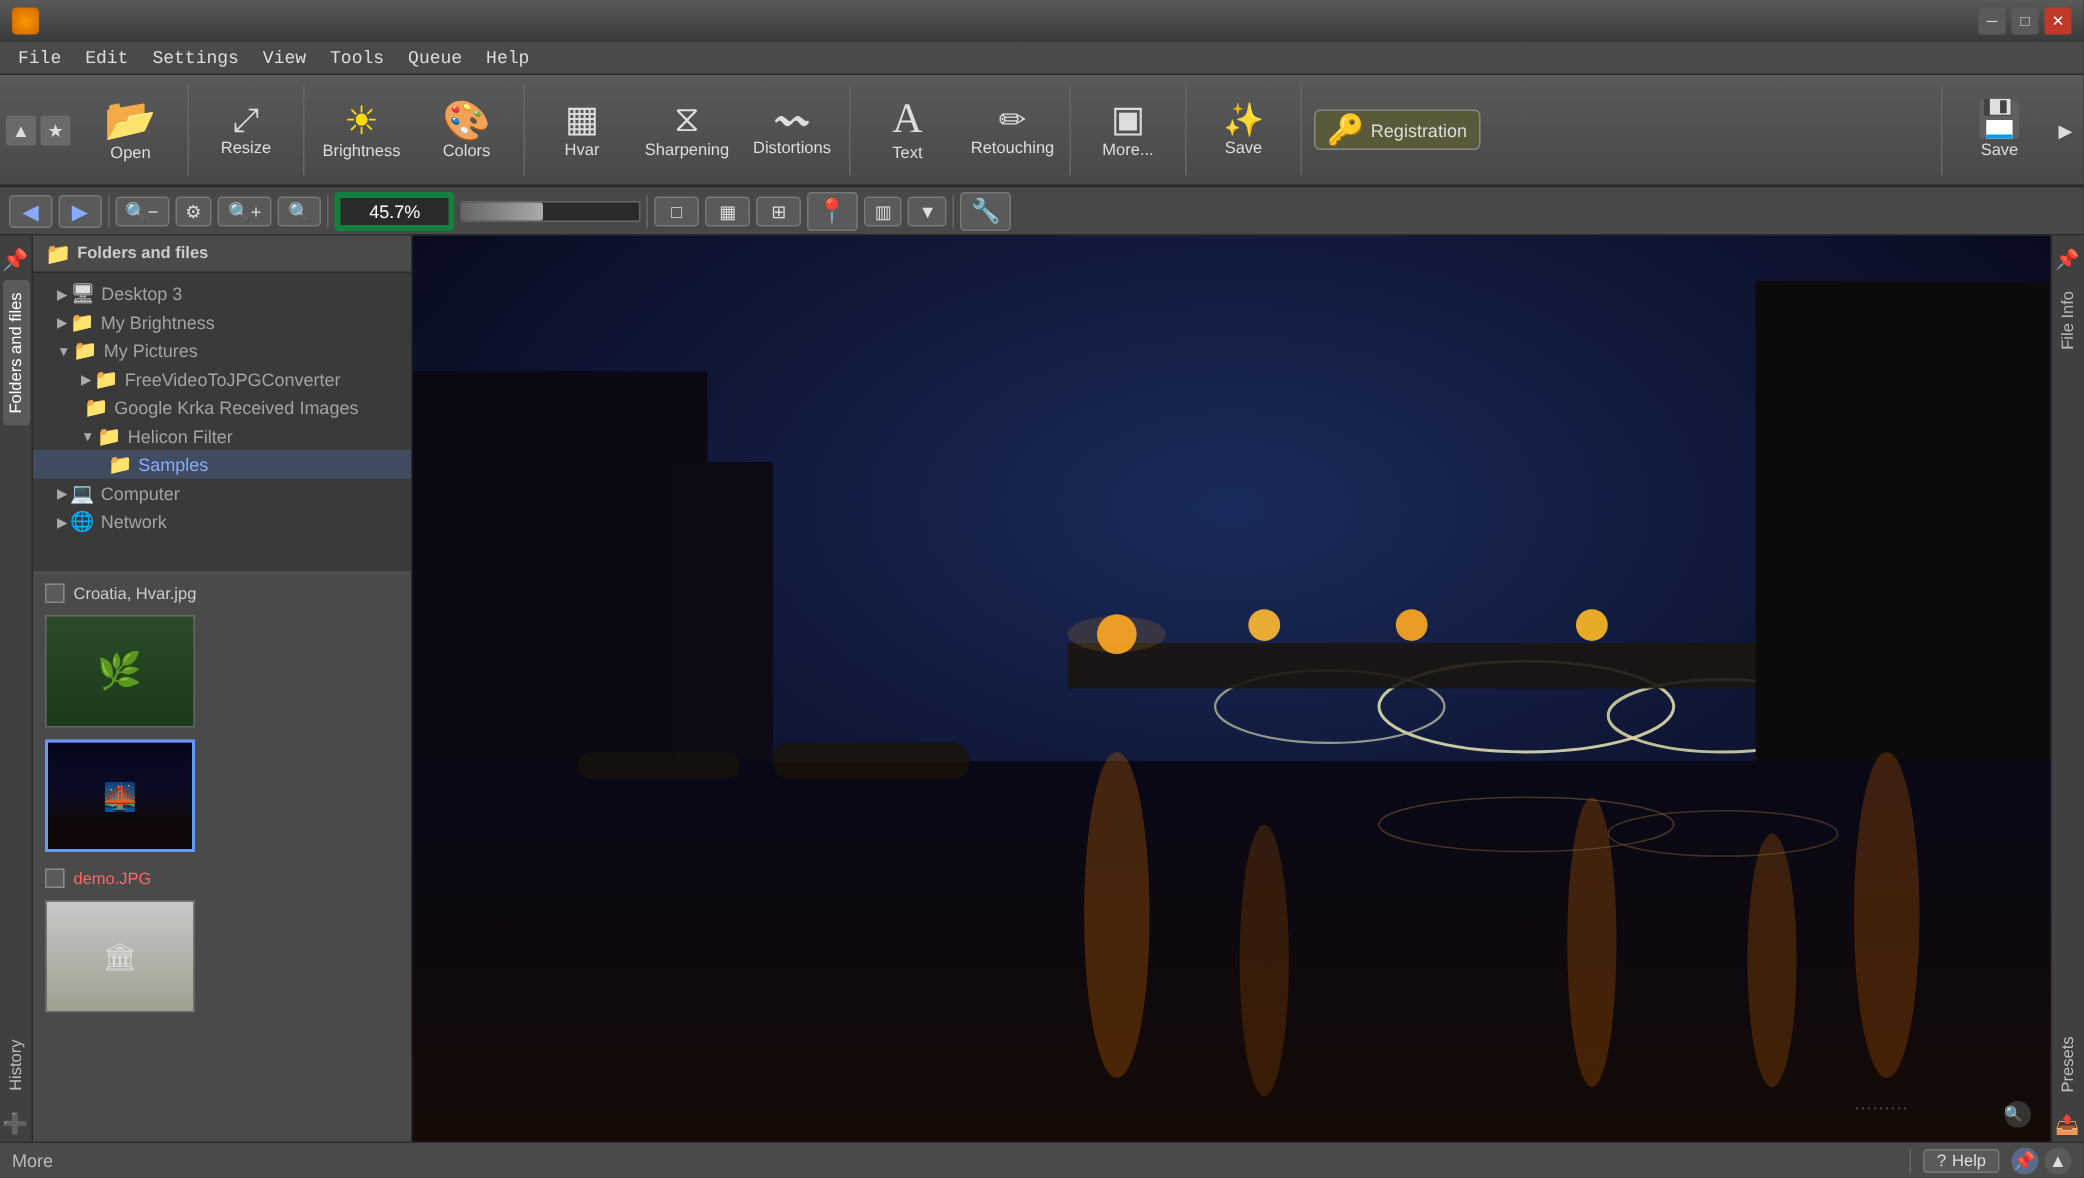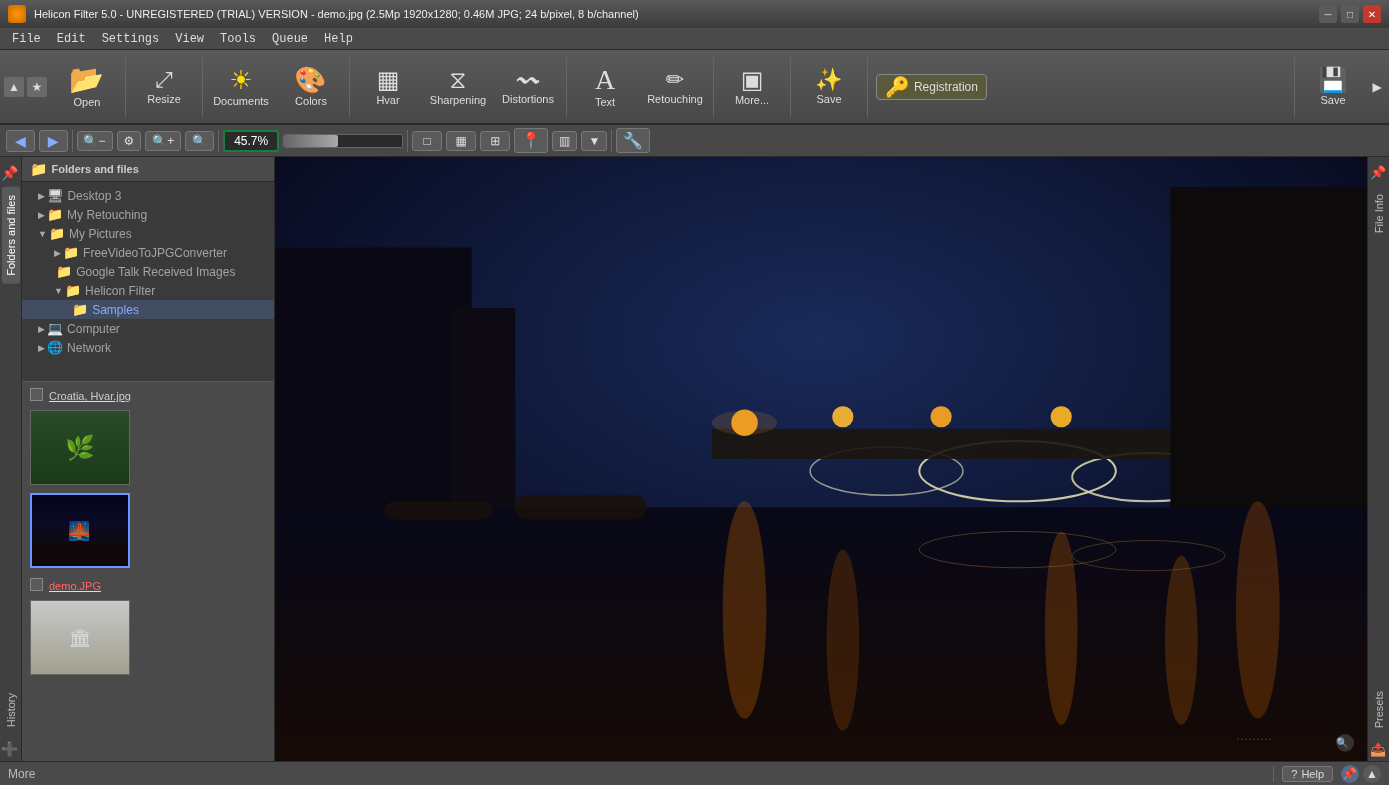--- a/index.html
+++ b/index.html
@@ -41,21 +41,21 @@
     .tool-btn .icon { font-size: 28px; line-height: 1; }
     .tool-btn .label { font-size: 11px; text-align: center; }
     .tool-sep { width: 1px; height: 60px; background: #666; margin: 0 2px; }
 
     
     #toolbar2 {
       background: #484848; height: 32px; display: flex; align-items: center; padding: 0 6px; gap: 4px;
       border-bottom: 1px solid #2a2a2a;
     }
     .tb2-btn { background: #5a5a5a; border: 1px solid #777; border-radius: 3px; color: #ddd; padding: 2px 6px; cursor: pointer; font-size: 12px; display: flex; align-items: center; justify-content: center; }
-    .zoom-display { background: #2a2a2a; border: 2px solid #15803d; border-radius: 3px; color: #fff; padding: 2px 8px; font-size: 12px; width: 56px; text-align: center; }
+    .zoom-display { background: #2a2a2a; border: 4px solid #15803d; border-radius: 3px; color: #fff; padding: 2px 8px; font-size: 12px; width: 80px; text-align: center; }
     .zoom-bar { width: 120px; height: 14px; background: #2a2a2a; border: 1px solid #666; border-radius: 2px; position: relative; }
     .zoom-bar-fill { height: 100%; background: linear-gradient(to right, #666, #aaa); width: 46%; border-radius: 2px; }
     .nav-arrow { background: #5a5a5a; border: 1px solid #777; border-radius: 3px; color: #adf; padding: 2px 8px; cursor: pointer; font-size: 14px; }
 
     
     #main-content { display: flex; height: calc(785px - 28px - 22px - 75px - 32px - 24px); }
 
     
     #left-tabs {
       width: 22px; background: #404040; display: flex; flex-direction: column; align-items: center;
@@ -81,21 +81,21 @@
     .expand-arrow { font-size: 9px; margin-right: 2px; color: #aaa; }
     .tree-label { font-size: 12px; color: #a3a3a3; }
     .tree-label.highlight { color: #88aaff; }
 
     
     #thumbnail-list { flex: 1; overflow-y: auto; background: #4a4a4a; }
     .thumb-label { font-size: 11px; color: #ccc; margin-top: 4px; text-align: center; }
     .thumb-label.red { color: #ff6666; }
     .thumb-img { width: 100px; height: 75px; object-fit: cover; border: 1px solid #666; }
     .thumb-checkbox { width: 13px; height: 13px; border: 1px solid #888; background: #5a5a5a; display: inline-block; margin-right: 6px; flex-shrink: 0; }
-    .thumb-row { display: flex; align-items: center; width: 100%; padding: 4px 8px; text-decoration: underline; }
+    .thumb-row { display: flex; align-items: flex-end; width: 100%; padding: 4px 8px; }
 
     
     #image-area { flex: 1; background: #3a3a3a; overflow: hidden; position: relative; }
     
     .canal-scene {
       width: 100%; height: 100%;
       background:
         radial-gradient(ellipse at 50% 30%, #1a2a5a 0%, #050515 60%),
         linear-gradient(to bottom, #050515 0%, #0a0a20 40%, #1a0505 80%, #200a00 100%);
     }
@@ -117,21 +117,20 @@
 
     
     .folder-selected { background: rgba(100,150,255,0.2); }
   </style>
 </head>
 <body>
 
 <div id="title-bar">
   <div class="title-left">
     <div class="app-icon"></div>
-    <span class="title-text">Helicon Filter 5.0 - UNREGISTERED (TRIAL) VERSION - demo.jpg (2.5Mp 1920x1280; 0.46M JPG; 24 b/pixel, 8 b/channel)</span>
   </div>
   <div class="title-controls">
     <div class="ctrl-btn min">─</div>
     <div class="ctrl-btn max">□</div>
     <div class="ctrl-btn close">✕</div>
   </div>
 </div>
 
 <div id="menu-bar">
   <div class="menu-item">File</div>
@@ -159,21 +158,21 @@
 
   <div class="tool-btn">
     <span class="icon" style="font-size:22px;">⤢</span>
     <span class="label">Resize</span>
   </div>
 
   <div class="tool-sep"></div>
 
   <div class="tool-btn">
     <span class="icon" style="font-size:26px;color:#ffdd00;">☀</span>
-    <span class="label">Documents</span>
+    <span class="label">Brightness</span>
   </div>
 
   <div class="tool-btn">
     <span class="icon" style="font-size:26px;">🎨</span>
     <span class="label">Colors</span>
   </div>
 
   <div class="tool-sep"></div>
 
   <div class="tool-btn">
@@ -289,39 +288,39 @@
 
       <div class="tree-item tree-indent1">
         <span class="expand-arrow">▶</span>
         <span class="folder-icon">🖥</span>
         <span class="tree-label">Desktop 3</span>
       </div>
 
       <div class="tree-item tree-indent1">
         <span class="expand-arrow">▶</span>
         <span class="folder-icon">📁</span>
-        <span class="tree-label">My Retouching</span>
+        <span class="tree-label">My Brightness</span>
       </div>
 
       <div class="tree-item tree-indent1">
         <span class="expand-arrow">▼</span>
         <span class="folder-icon">📁</span>
         <span class="tree-label">My Pictures</span>
       </div>
 
       <div class="tree-item tree-indent2">
         <span class="expand-arrow">▶</span>
         <span class="folder-icon">📁</span>
         <span class="tree-label">FreeVideoToJPGConverter</span>
       </div>
 
       <div class="tree-item tree-indent2">
         <span class="expand-arrow"> </span>
         <span class="folder-icon">📁</span>
-        <span class="tree-label">Google Talk Received Images</span>
+        <span class="tree-label">Google Krka Received Images</span>
       </div>
 
       <div class="tree-item tree-indent2">
         <span class="expand-arrow">▼</span>
         <span class="folder-icon">📁</span>
         <span class="tree-label">Helicon Filter</span>
       </div>
 
       <div class="tree-item tree-indent3 folder-selected">
         <span class="expand-arrow"> </span>

